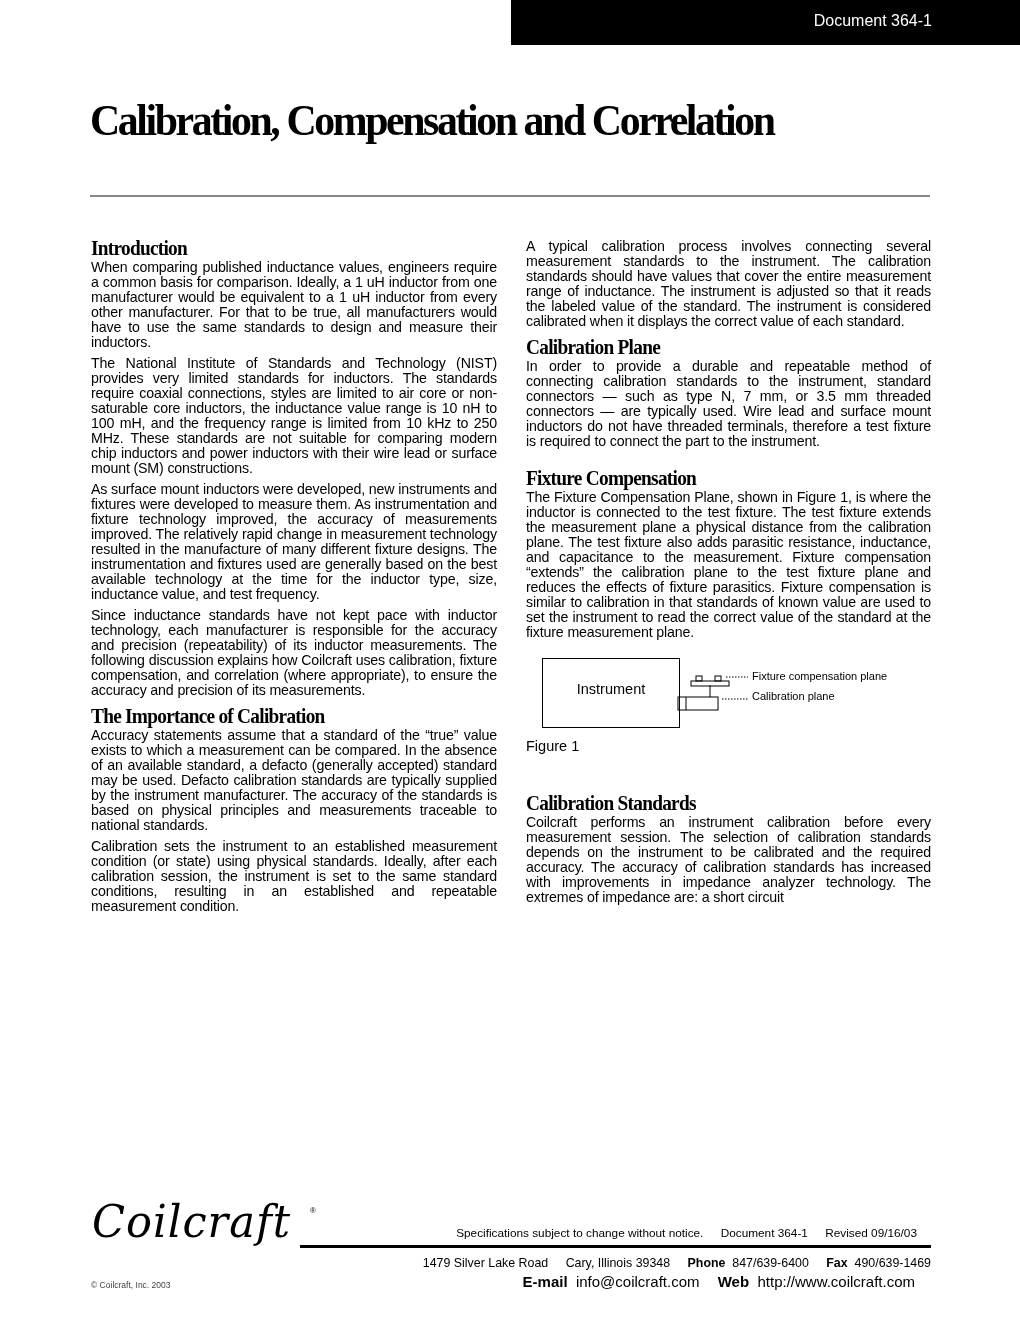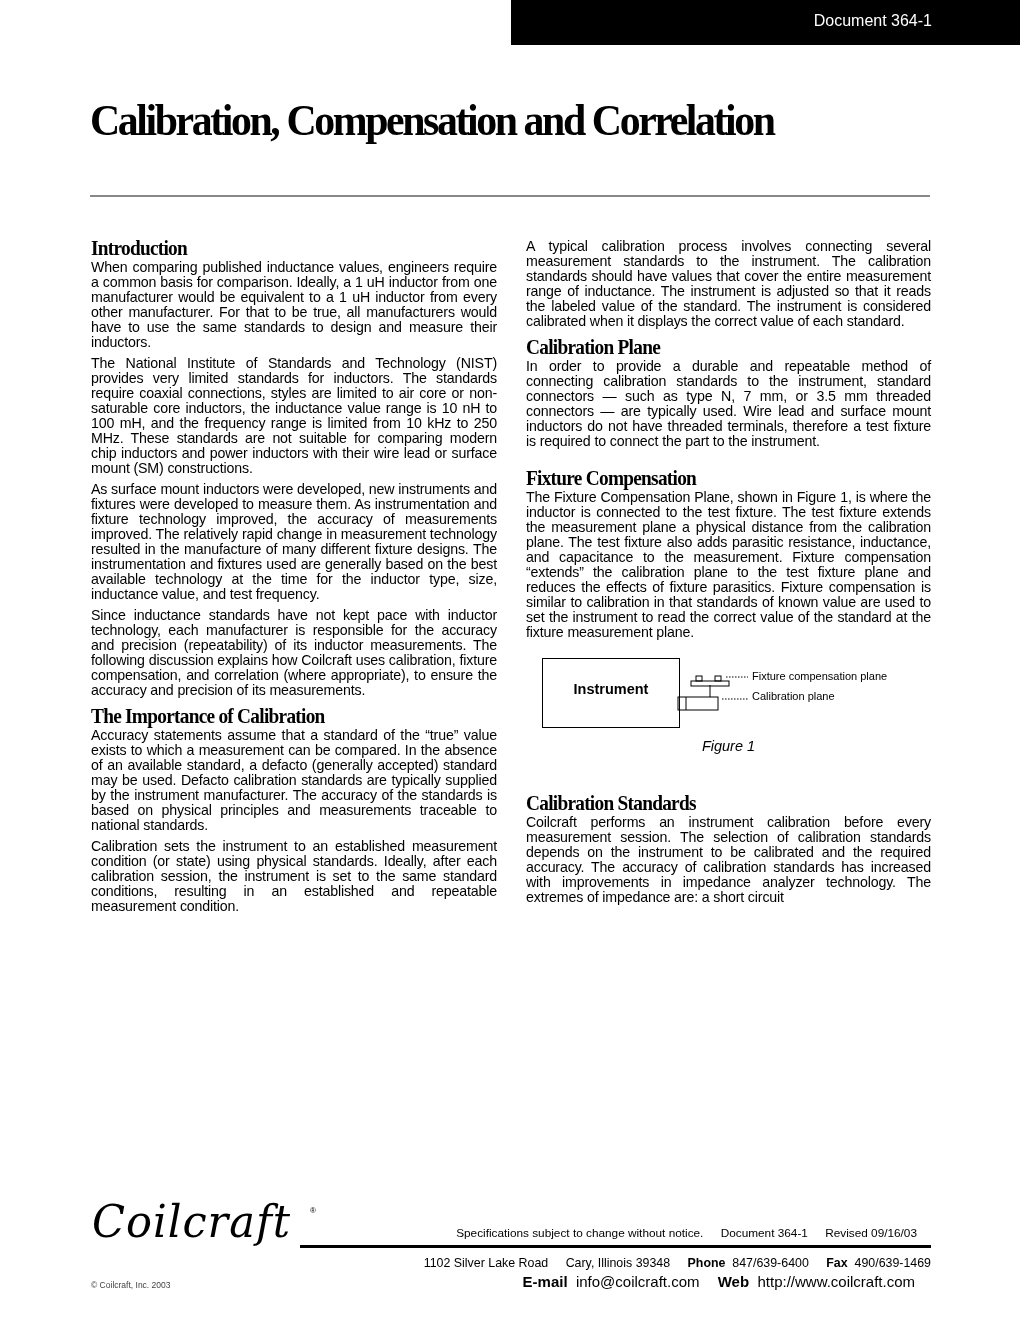--- a/index.html
+++ b/index.html
@@ -7,26 +7,26 @@
   .docbar { position: absolute; left: 511px; top: 0; width: 509px; height: 45px; background: #000; color: #fff; }
   .docbar span { position: absolute; right: 88px; top: 12px; font-size: 16px; }
   .title { position: absolute; left: 90px; top: 98px; width: 850px; font-family: "Liberation Serif", serif; font-weight: bold; font-size: 45px; letter-spacing: -2.6px; line-height: 1; transform: scaleX(0.93); transform-origin: left top; white-space: nowrap; }
   .title-rule { position: absolute; left: 90px; top: 195px; width: 840px; height: 2px; background: #888; }
   .col { position: absolute; top: 236px; width: 840px; }
   .colL { left: 91px; width: 406px; }
   .colR { left: 526px; width: 405px; }
   h2 { font-family: "Liberation Serif", serif; font-weight: bold; font-size: 21px; letter-spacing: -0.8px; margin: 0; line-height: 24px; transform: scaleX(0.92); transform-origin: left; white-space: nowrap; }
   p { margin: 0 0 6px 0; font-size: 14.2px; line-height: 15px; text-align: justify; letter-spacing: -0.15px; }
   .figure { position: relative; width: 405px; height: 115px; margin: 12px 0 24px 0; }
-  .inst-box { position: absolute; left: 16px; top: 6px; width: 136px; height: 68px; border: 1px solid #000; font-weight: bold; }
+  .inst-box { position: absolute; left: 16px; top: 6px; width: 136px; height: 68px; border: 1px solid #000; }
   .inst-label { position: absolute; left: 0; right: 0; top: 22px; text-align: center; font-size: 14.5px; }
   .lbl { position: absolute; font-size: 11px; white-space: nowrap; }
   .lbl-fix { left: 226px; top: 18px; }
   .lbl-cal { left: 226px; top: 38px; }
-  .fig-caption { position: absolute; left: 0; width: 405px; top: 86px; text-align: center; font-style: italic; font-size: 14.5px; }
+  .fig-caption { position: absolute; left: 0; width: 405px; top: 86px; text-align: left; font-size: 14.5px; }
   .footer-logo { position: absolute; left: 90px; top: 1196px; font-family: "DejaVu Serif", serif; font-style: italic; font-size: 44px; letter-spacing: 1px; transform: scaleX(0.98); }
   .reg { position: absolute; left: 310px; top: 1206px; font-size: 8px; }
   .footer-rule { position: absolute; left: 300px; top: 1245px; width: 631px; height: 3px; background: #000; }
   .footer-spec { position: absolute; right: 103px; top: 1226px; font-size: 11.8px; white-space: nowrap; }
   .footer-addr { position: absolute; right: 89px; top: 1256px; font-size: 12.4px; white-space: nowrap; }
   .footer-addr2 { position: absolute; right: 105px; top: 1273px; font-size: 15px; white-space: nowrap; }
   .footer-addr b, .footer-addr2 b { font-weight: bold; }
   .gap { display: inline-block; width: 14px; }
   .copyright { position: absolute; left: 91px; top: 1280px; font-size: 8.5px; color: #444; }
 </style>
@@ -97,21 +97,21 @@
 
 <div class="footer-logo">Coilcraft</div>
 <div class="reg">®</div>
 <div class="footer-spec">
   <span>Specifications subject to change without notice.</span><span class="gap"></span>
   <span>Document 364-1</span><span class="gap"></span>
   <span>Revised 09/16/03</span>
 </div>
 <div class="footer-rule"></div>
 <div class="footer-addr">
-  <span>1102 Silver Lake Road</span><span class="gap"></span>
+  <span>1479 Silver Lake Road</span><span class="gap"></span>
   <span>Cary, Illinois 39348</span><span class="gap"></span>
   <b>Phone</b>&nbsp;
   <span>847/639-6400</span><span class="gap"></span>
   <b>Fax</b>&nbsp;
   <span>490/639-1469</span>
 </div>
 <div class="footer-addr2">
   <b>E-mail</b>&nbsp;
   <span>info@coilcraft.com</span><span class="gap"></span>
   <b>Web</b>&nbsp;

